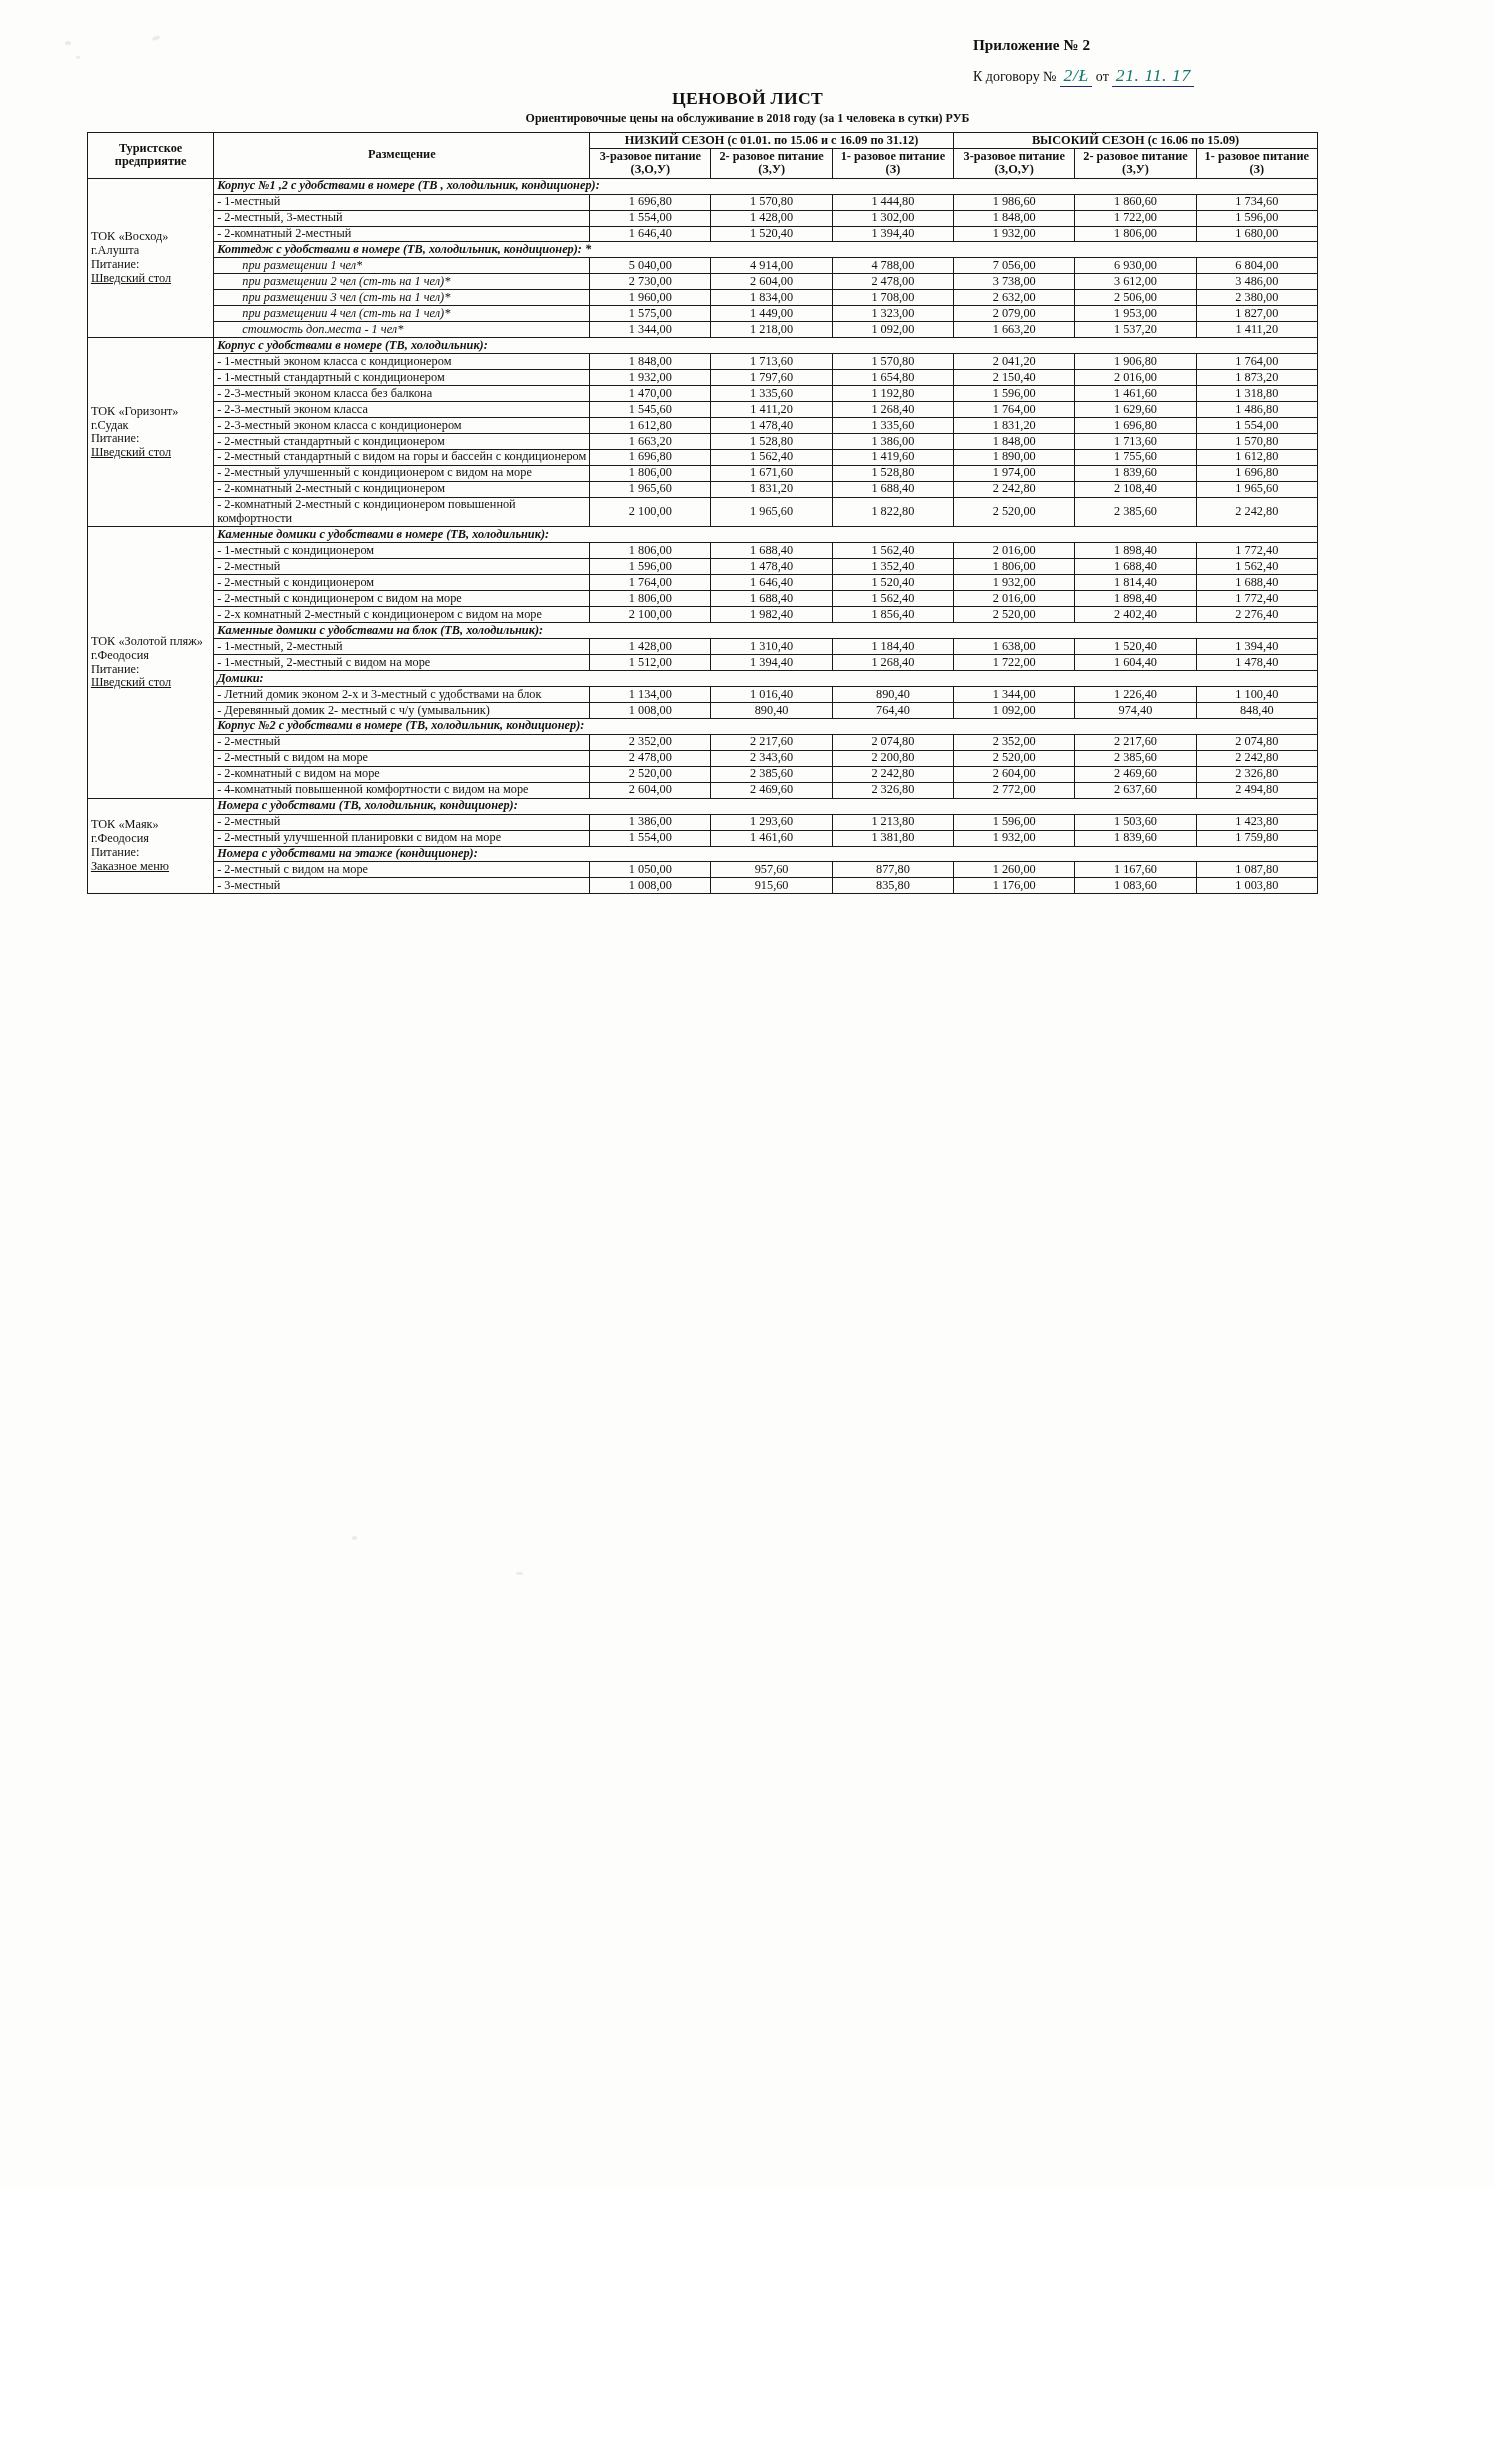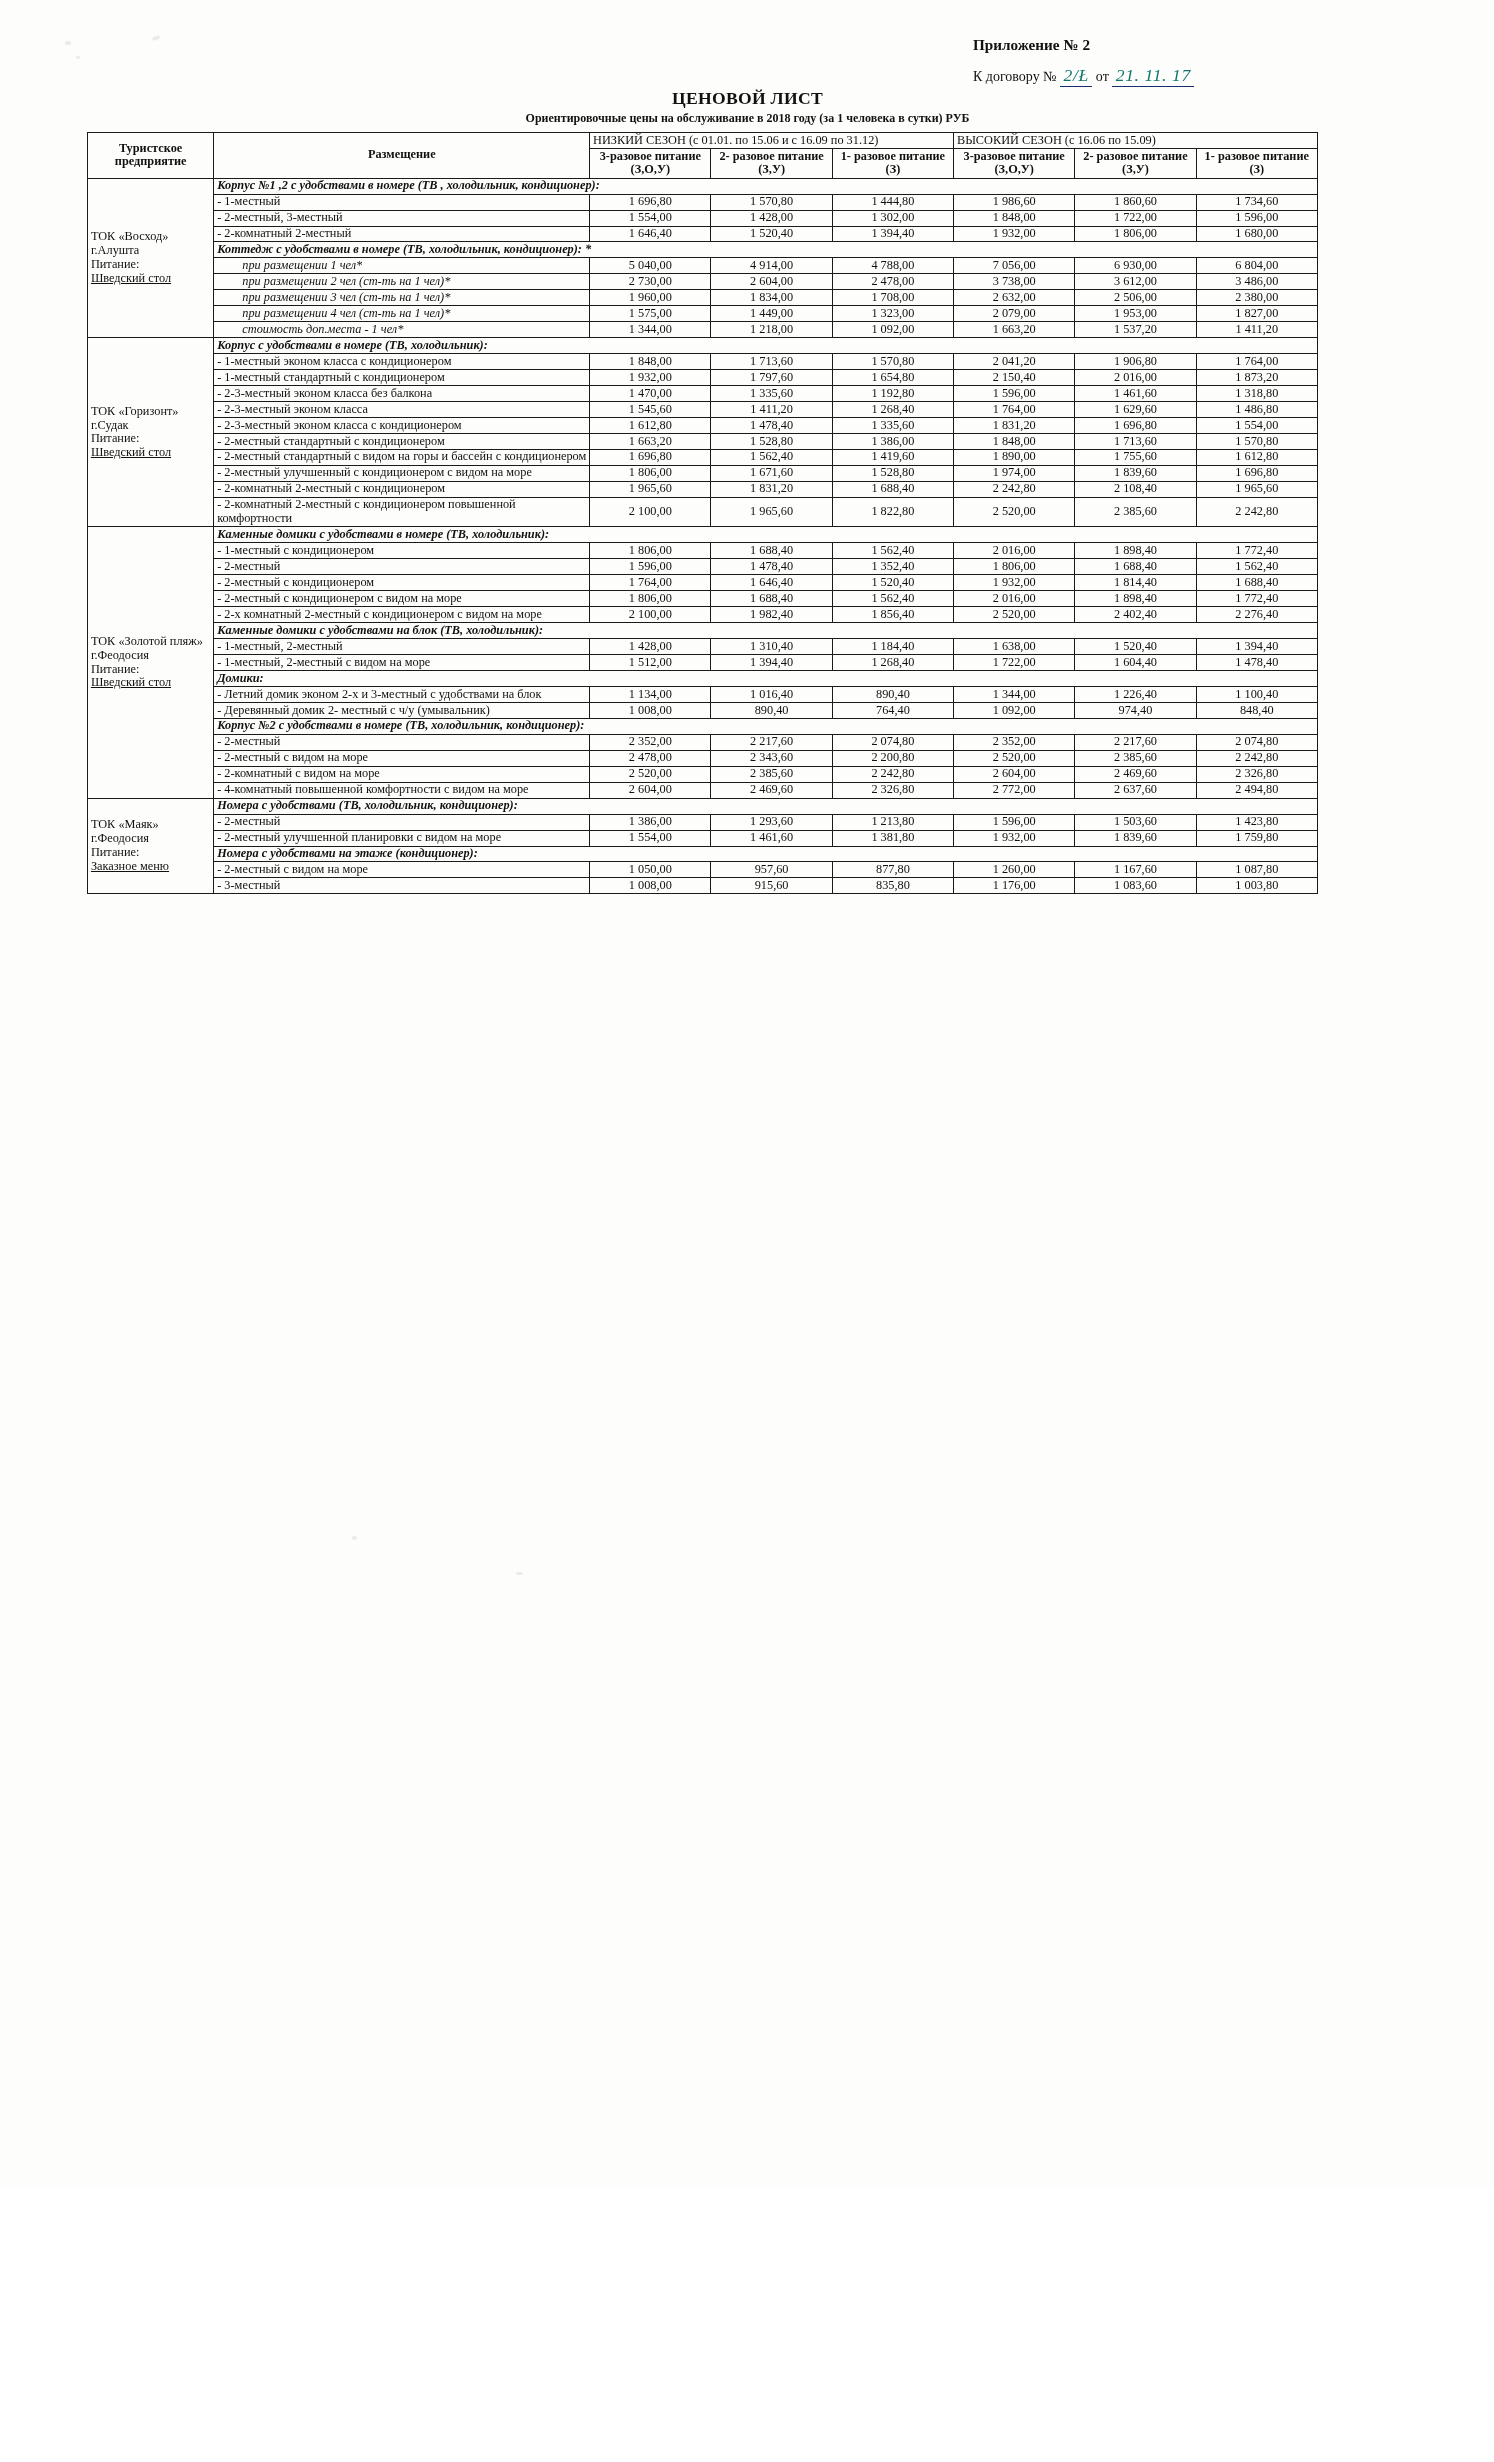--- a/index.html
+++ b/index.html
@@ -55,21 +55,21 @@
     border:0.8px solid #1a1a1a;
     padding:0.6px 2.9px;
     font-size:12.3px;
     vertical-align:middle;
     line-height:1.12;
   }
   th.hcell{
     text-align:center;font-weight:bold;font-size:13.5px;
   }
   th.season{
-    text-align:left;font-weight:normal;font-size:13.5px;
+    text-align:center;font-weight:bold;font-size:13.5px;
   }
   th.sub{
     text-align:center;font-weight:bold;font-size:8.8px;line-height:1.1;
   }
   td.firm{
     vertical-align:top;font-size:12.3px;line-height:1.35;padding-top:3.5px;
   }
   td.firm .u{text-decoration:underline;}
   td.grp{
     font-weight:bold;font-style:italic;font-size:13px;margin-left:38px;

